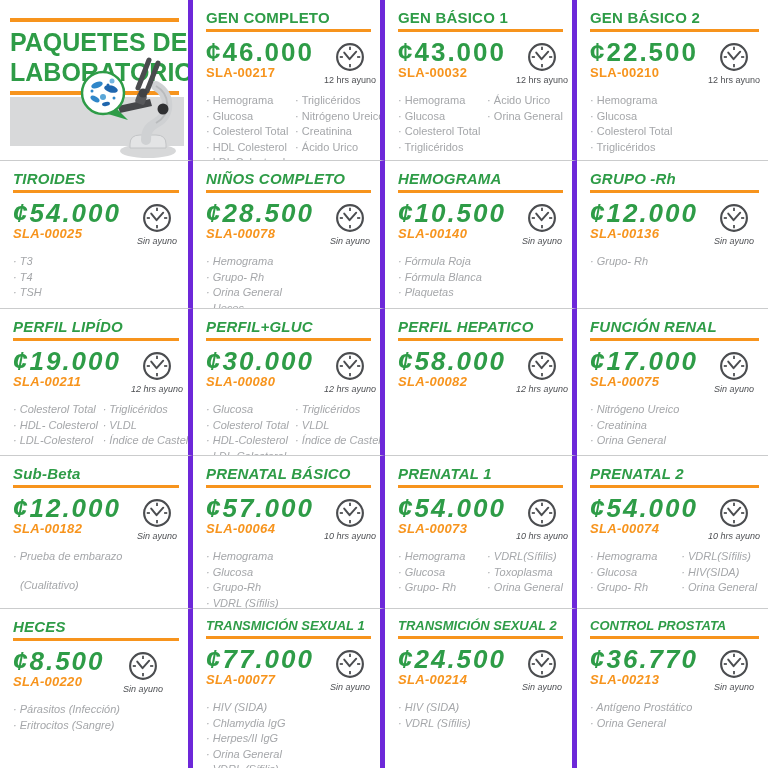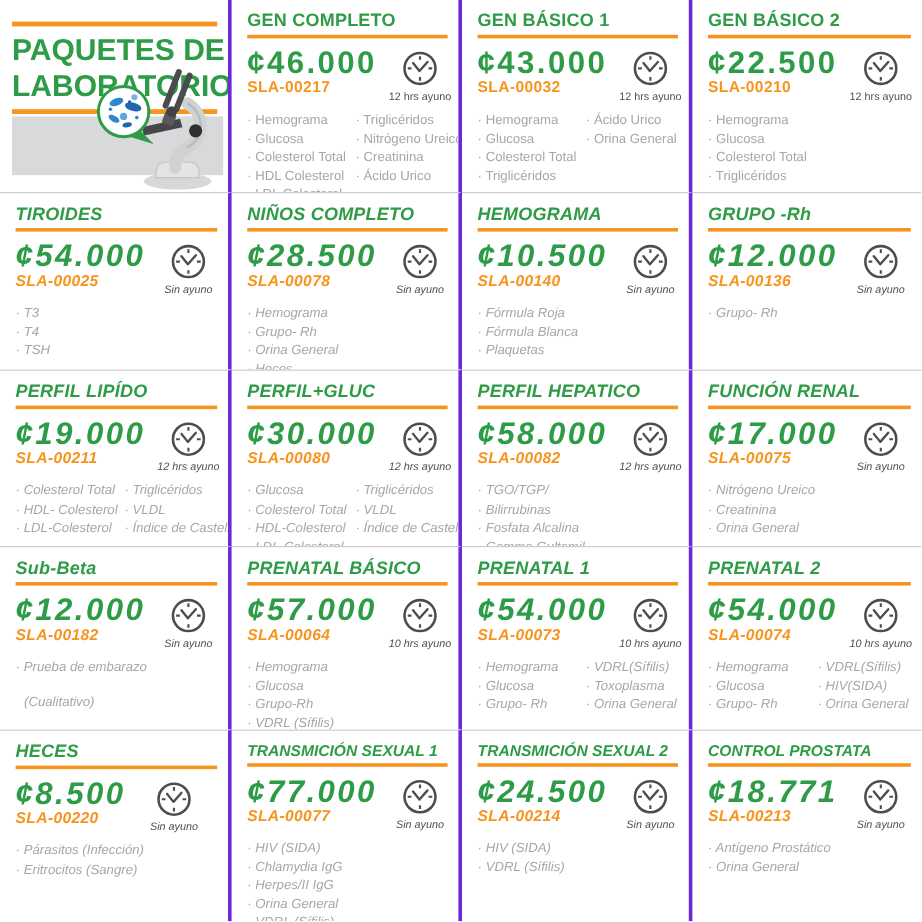--- a/index.html
+++ b/index.html
@@ -6,21 +6,21 @@
   .page{
     position:relative;width:768px;height:768px;background:#ffffff;
     font-family:"Liberation Sans","DejaVu Sans",sans-serif;
     overflow:hidden;box-sizing:border-box;
   }
   .grid{
     display:grid;width:768px;height:768px;
     grid-template-columns:193px 192px 192px 191px;
     grid-template-rows:160px 148px 147px 153px 160px;
   }
-  .cell{box-sizing:border-box;overflow:hidden;border-right:3px solid #6d28d9;}
+  .cell{box-sizing:border-box;overflow:hidden;border-right:5px solid #6d28d9;}
   .cell:nth-child(4n){border-right:none;}
   .cell:nth-child(n+5){border-top:1px solid #cbcccd;font-style:italic;}
   
   .card{padding:9px 9px 0 13px;}
   .title{
     margin:0;font-size:15px;font-weight:bold;color:var(--green);
     letter-spacing:.2px;white-space:nowrap;
   }
   .title.tight{font-size:13px;letter-spacing:0;}
   .rule{height:3px;background:var(--orange);margin-top:3px;}
@@ -394,29 +394,20 @@
           <circle cx="18" cy="18" r="14.5" fill="none" stroke="#4b4d50" stroke-width="2.4"></circle>
           <line x1="18" y1="6.5" x2="18" y2="10" stroke="#4b4d50" stroke-width="2"></line>
           <line x1="18" y1="26" x2="18" y2="29.5" stroke="#4b4d50" stroke-width="2"></line>
           <line x1="6.5" y1="18" x2="10" y2="18" stroke="#4b4d50" stroke-width="2"></line>
           <line x1="26" y1="18" x2="29.5" y2="18" stroke="#4b4d50" stroke-width="2"></line>
           <polyline points="11.5,13 17.5,20.5 25,12" fill="none" stroke="#4b4d50" stroke-width="2.2" stroke-linecap="round" stroke-linejoin="round"></polyline>
         </svg>
         <div class="fasting">12 hrs ayuno</div>
       </div>
     </div>
-    <div class="tests">
-      <ul class="tcol">
-            <li>TGO/TGP/</li>
-            <li>Bilirrubinas</li>
-            <li>Fosfata Alcalina</li>
-            <li>Gamma Gultamil</li>
-          </ul>
-
-    </div>
 
   </section>
       <section class="cell card">
     <h2 class="title">FUNCIÓN RENAL</h2>
     <div class="rule"></div>
     <div class="pricerow">
       <div class="pricebox">
         <div class="price">¢17.000</div>
         <div class="sla">SLA-00075</div>
       </div>
@@ -657,21 +648,21 @@
           </ul>
 
     </div>
 
   </section>
       <section class="cell card">
     <h2 class="title tight">CONTROL PROSTATA</h2>
     <div class="rule"></div>
     <div class="pricerow">
       <div class="pricebox">
-        <div class="price">¢18.771</div>
+        <div class="price">¢36.770</div>
         <div class="sla">SLA-00213</div>
       </div>
       <div class="clockbox">
         <svg width="32" height="32" viewBox="0 0 36 36" aria-hidden="true">
           <circle cx="18" cy="18" r="14.5" fill="none" stroke="#4b4d50" stroke-width="2.4"></circle>
           <line x1="18" y1="6.5" x2="18" y2="10" stroke="#4b4d50" stroke-width="2"></line>
           <line x1="18" y1="26" x2="18" y2="29.5" stroke="#4b4d50" stroke-width="2"></line>
           <line x1="6.5" y1="18" x2="10" y2="18" stroke="#4b4d50" stroke-width="2"></line>
           <line x1="26" y1="18" x2="29.5" y2="18" stroke="#4b4d50" stroke-width="2"></line>
           <polyline points="11.5,13 17.5,20.5 25,12" fill="none" stroke="#4b4d50" stroke-width="2.2" stroke-linecap="round" stroke-linejoin="round"></polyline>

